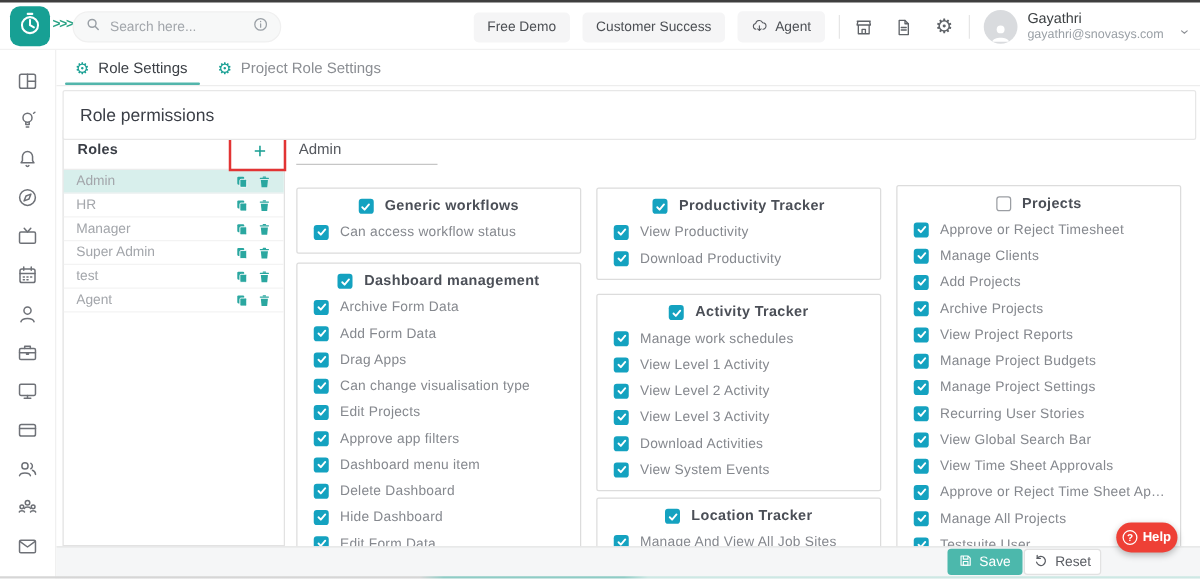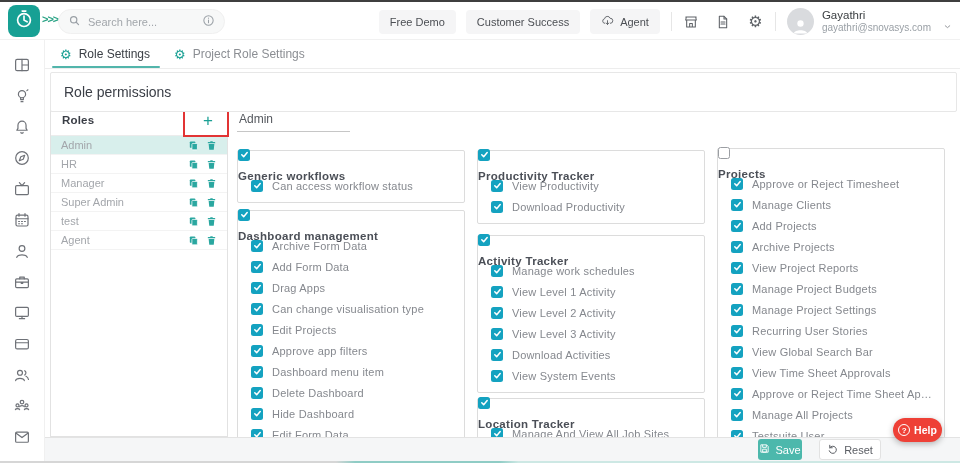--- a/index.html
+++ b/index.html
@@ -73,32 +73,32 @@
   .rico { width:11px; height:11px; flex:none; cursor:pointer; }
   .rico svg { width:11px; height:11px; display:block; }
 
   
   .role-input { position:absolute; left:237px; top:107px; width:113px; height:25px; border:none; border-bottom:1px solid #c6c6c6;
     background:transparent; font-size:12px; color:#55585e; outline:none; padding:0 2px; z-index:2; font-family:"Liberation Sans", sans-serif; }
 
   
   .col { position:absolute; top:0; width:228px; height:463px; z-index:1; }
   .pnl { position:absolute; left:0; width:228px; background:#fff; border:1px solid #dcdcdc; border-radius:2px; padding:4px 0 6px; }
-  .pnl-head { height:20px; display:flex; justify-content:center; gap:9px; cursor:default;flex-direction:column; }
+  .pnl-head { height:20px; display:flex; align-items:center; justify-content:center; gap:9px; cursor:default; }
   .pnl-title { font-size:11.5px; font-weight:bold; color:#4b4f57; letter-spacing:.3px; }
   .perm-item { height:21px; display:flex; align-items:center; gap:9px; padding-left:13px; }
   .perm-label { font-size:11px; color:#85888e; letter-spacing:.2px; white-space:nowrap; overflow:hidden; text-overflow:ellipsis; padding-right:8px; }
   .cb { width:12px; height:12px; border-radius:2.5px; background:#14a2c0; display:flex; align-items:center; justify-content:center;
     flex:none; cursor:pointer; }
   .cb svg { width:9px; height:9px; display:block; }
   .cb.off { background:#fff; border:1.5px solid #9b9ea3; }
 
   
   .footer { position:absolute; left:45px; right:0; top:437px; height:26px; background:#f5f6f7; border-top:1px solid #e3e3e3; z-index:6; }
-  .save-btn { position:absolute; left:758px; top:439px; width:44px; height:21px; background:#4cb8ac; color:#fff; border:none;
+  .save-btn { position:absolute; left:758px; top:439px; width:60px; height:21px; background:#4cb8ac; color:#fff; border:none;
     border-radius:3px; font-size:11px; display:flex; align-items:center; justify-content:center; gap:5px; cursor:pointer; z-index:7;
     font-family:"Liberation Sans", sans-serif; }
   .save-btn svg { width:11px; height:11px; }
   .reset-btn { position:absolute; left:819px; top:439px; width:62px; height:21px; background:#fff; border:1px solid #e2e2e2;
     border-radius:3px; color:#5a5d63; font-size:11px; display:flex; align-items:center; justify-content:center; gap:5px; cursor:pointer; z-index:7;
     font-family:"Liberation Sans", sans-serif; }
   .reset-btn svg { width:12px; height:12px; }
 
   
   .help { position:absolute; left:893px; top:418px; width:49px; height:24px; background:#ee4036; border-radius:13px; color:#fff;

